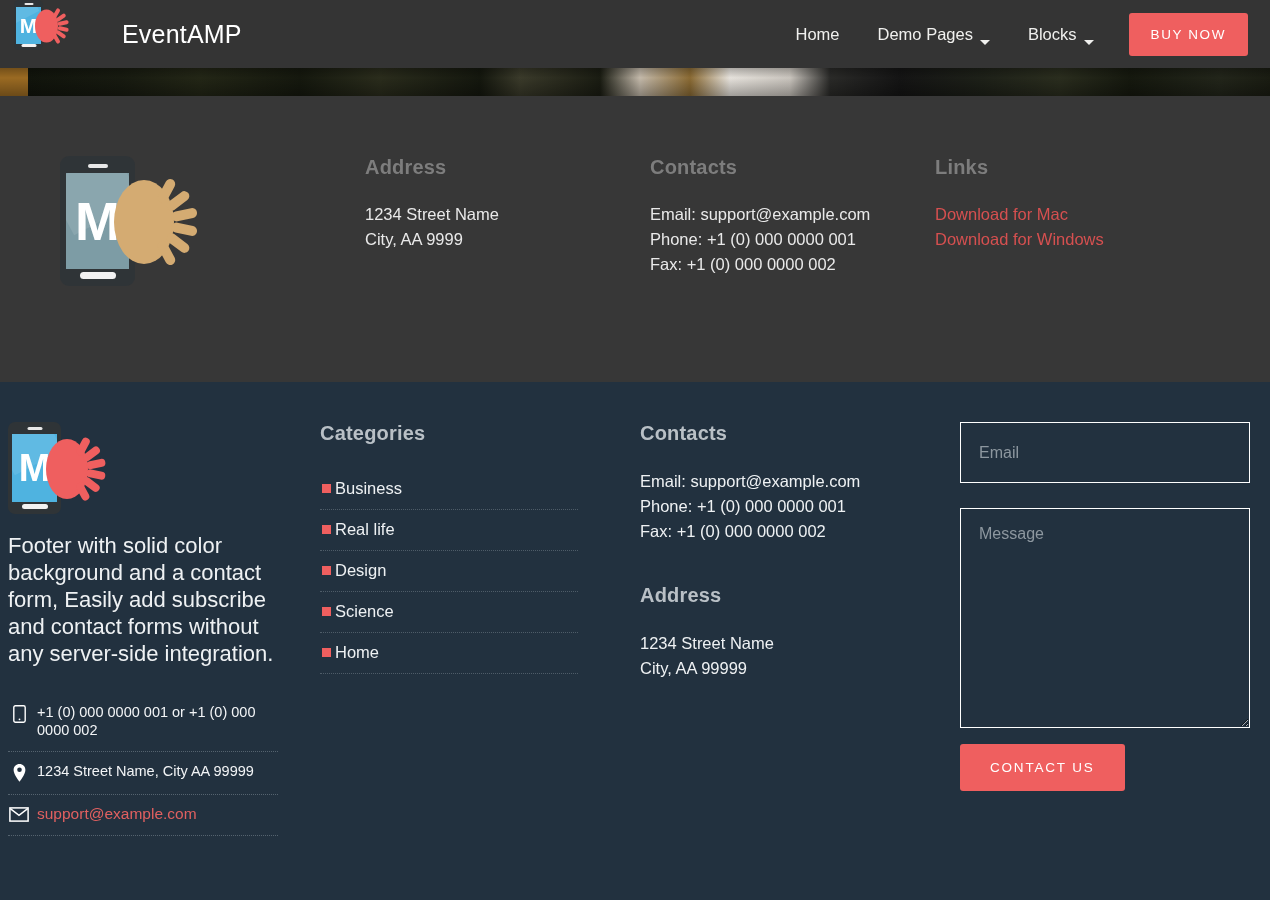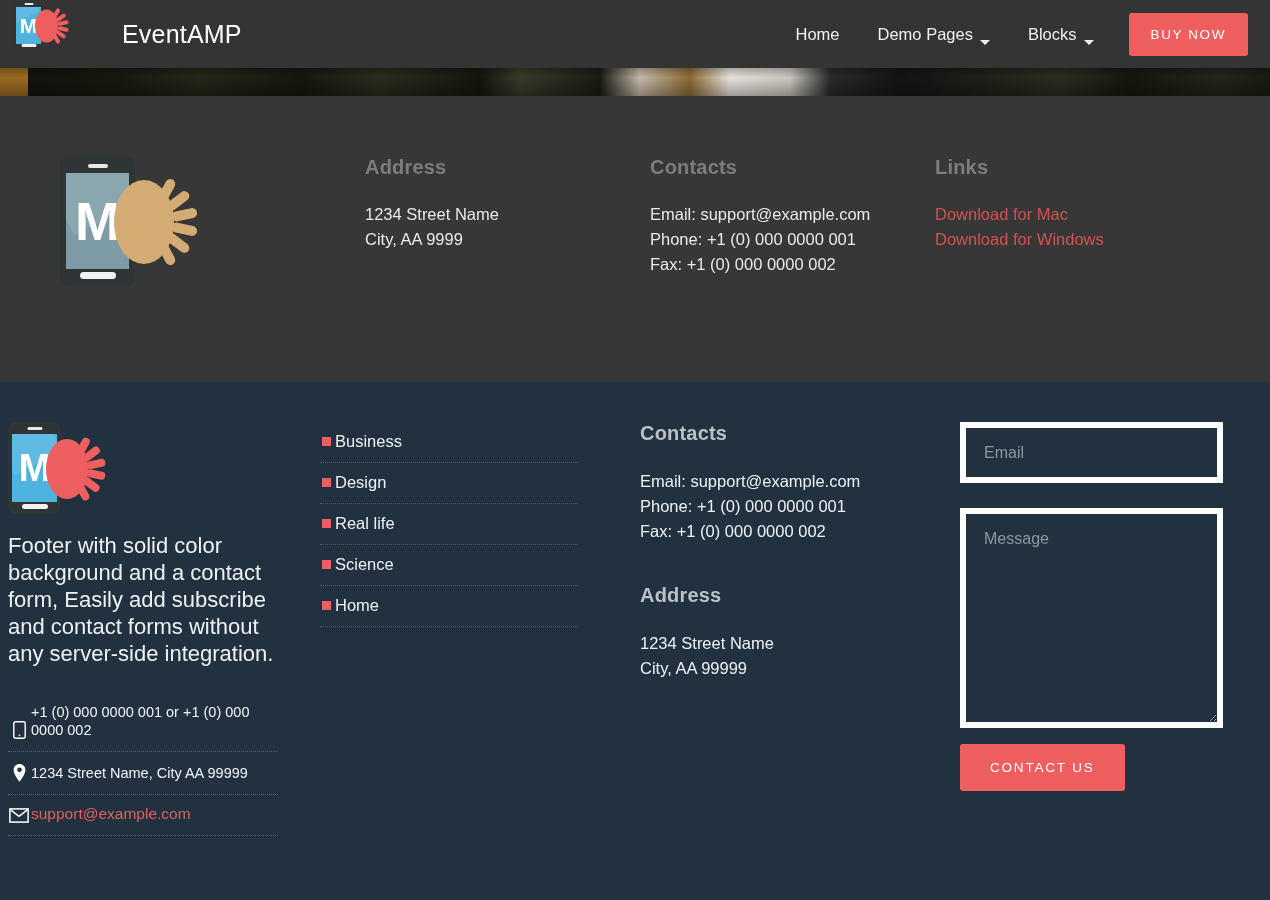--- a/index.html
+++ b/index.html
@@ -224,22 +224,22 @@
   .logo-small .sun .ray { width: 19px; height: 7.5px; border-radius: 4px; transform-origin: -16px 50%; }
 
   .fb-desc {
     color: #eef1f3;
     font-size: 22px;
     line-height: 27px;
     margin-bottom: 26px;
   }
   .info-row {
     display: flex;
-    align-items: flex-end;
-    gap: 1px;
+    align-items: flex-start;
+    gap: 7px;
     padding: 10px 0 12px 0;
     border-bottom: 1px dotted #55636f;
     width: 270px;
   }
   .info-row:last-child { }
   .info-icon {
     width: 22px;
     flex: 0 0 22px;
     display: flex;
     align-items: center;
@@ -275,23 +275,23 @@
 
   .fb-text {
     color: #eef1f3;
     font-size: 16.5px;
     line-height: 25px;
   }
   .fb-gap { height: 40px; }
 
   
   .field {
-    width: 263px;
+    width: 290px;
     background: transparent;
-    border: 6px solid #ffffff;
+    border: 1px solid #ffffff;
     color: #ffffff;
     font-family: inherit;
     font-size: 16px;
     padding: 14px 18px;
     display: block;
     outline: none;
   }
   .field::placeholder { color: #8d979f; }
   .field.email { height: 61px; }
   .field.message { height: 220px; margin-top: 25px; resize: vertical; line-height: 22px; }
@@ -440,31 +440,32 @@
         <svg width="20" height="15" viewBox="0 0 20 15" fill="none" stroke="currentColor" stroke-width="1.5">
           <rect x="0.9" y="0.9" width="18.2" height="13.2"></rect>
           <path d="M1.3 1.6 L10 8.4 L18.7 1.6"></path>
         </svg>
       </span>
       <a class="info-text link">support@example.com</a>
     </div>
   </div>
 
   <div class="fb-col2">
+    <div class="fb-heading">Categories</div>
     <div class="cat-row">
       <span class="cat-bullet"></span>
       <span class="cat-label">Business</span>
     </div>
     <div class="cat-row">
       <span class="cat-bullet"></span>
-      <span class="cat-label">Design</span>
+      <span class="cat-label">Real life</span>
     </div>
     <div class="cat-row">
       <span class="cat-bullet"></span>
-      <span class="cat-label">Real life</span>
+      <span class="cat-label">Design</span>
     </div>
     <div class="cat-row">
       <span class="cat-bullet"></span>
       <span class="cat-label">Science</span>
     </div>
     <div class="cat-row">
       <span class="cat-bullet"></span>
       <span class="cat-label">Home</span>
     </div>
   </div>

